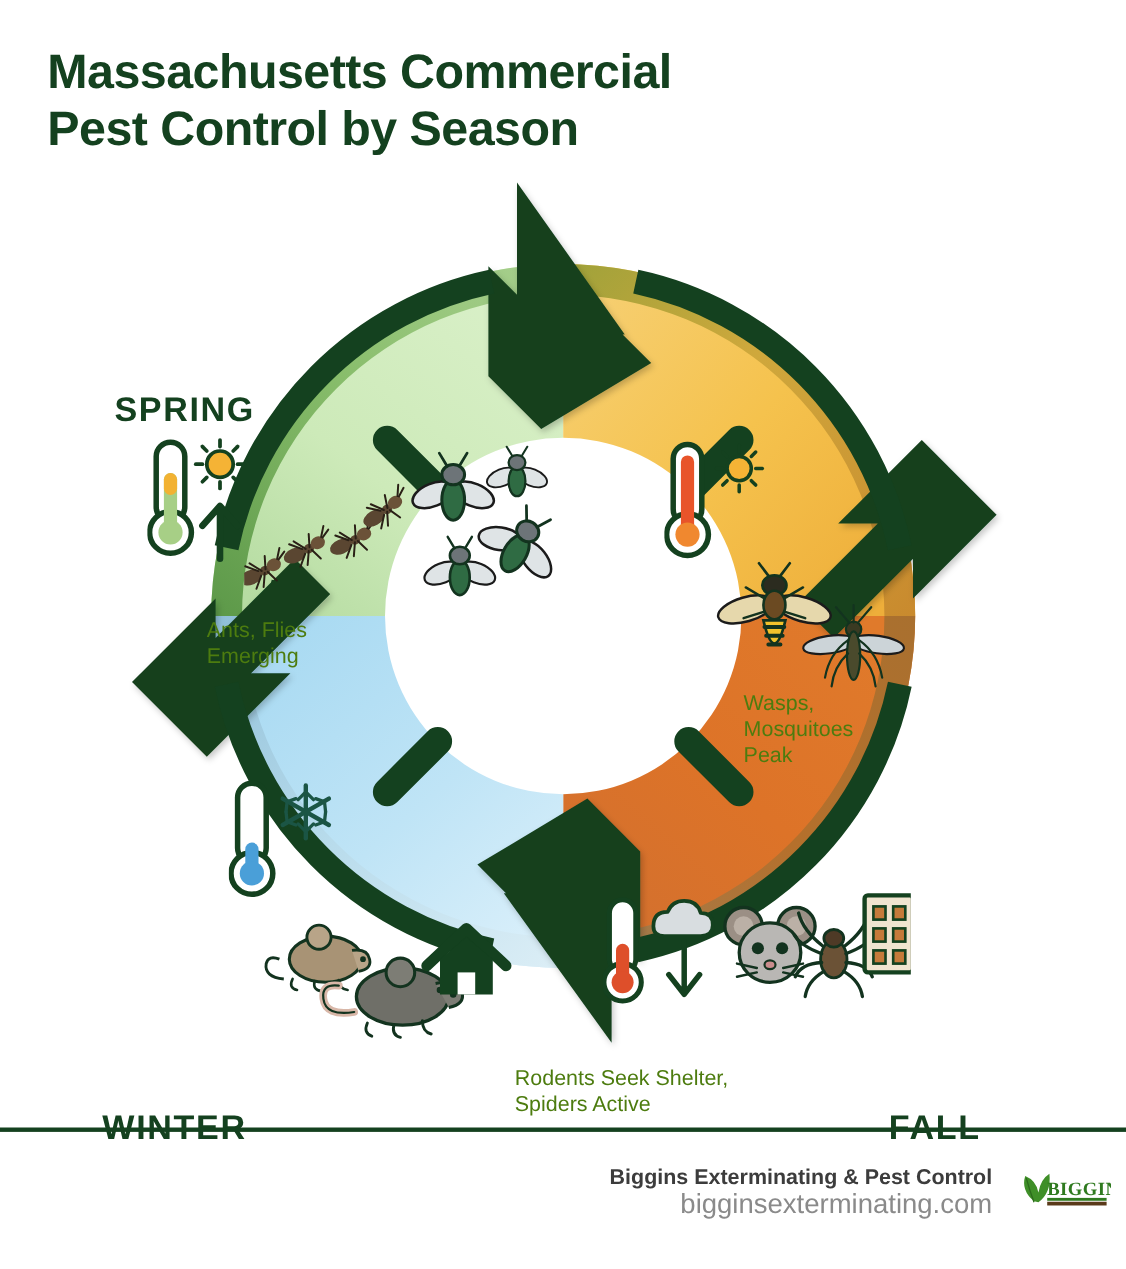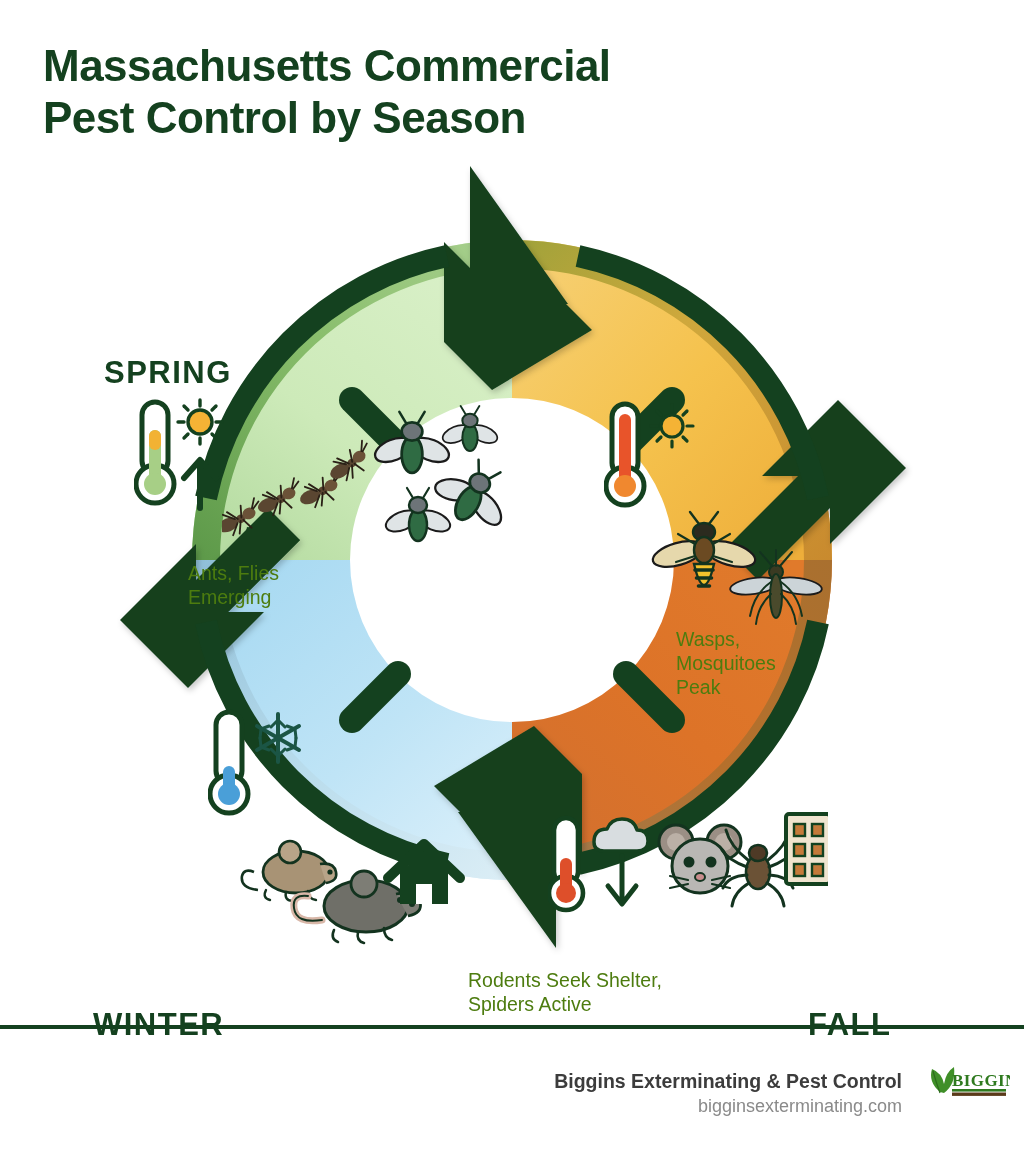--- a/index.html
+++ b/index.html
@@ -78,25 +78,24 @@
     background:#14411f;
   }
   #footer{position:absolute;left:0;top:1058px;width:1024px;height:90px;}
   #footer-text{
     position:absolute;left:0;top:0;width:902px;text-align:right;
   }
   #footer-company{
     font-family:"Liberation Sans", sans-serif;
     font-weight:bold;font-size:19.5px;color:#3c3c3c;
     line-height:25px;
-    margin-top:11px;
   }
   #footer-site{
     font-family:"Liberation Sans", sans-serif;
-    font-size:18px;color:#8a8a8a;line-height:25px;
+    font-size:25px;color:#8a8a8a;line-height:25px;
   }
   #footer-logo{position:absolute;left:924px;top:4px;}
 </style>
 </head>
 <body>
 
 <div id="page">
 
   <div class="title-wrap">
     <div class="title-line">Massachusetts Commercial</div>

